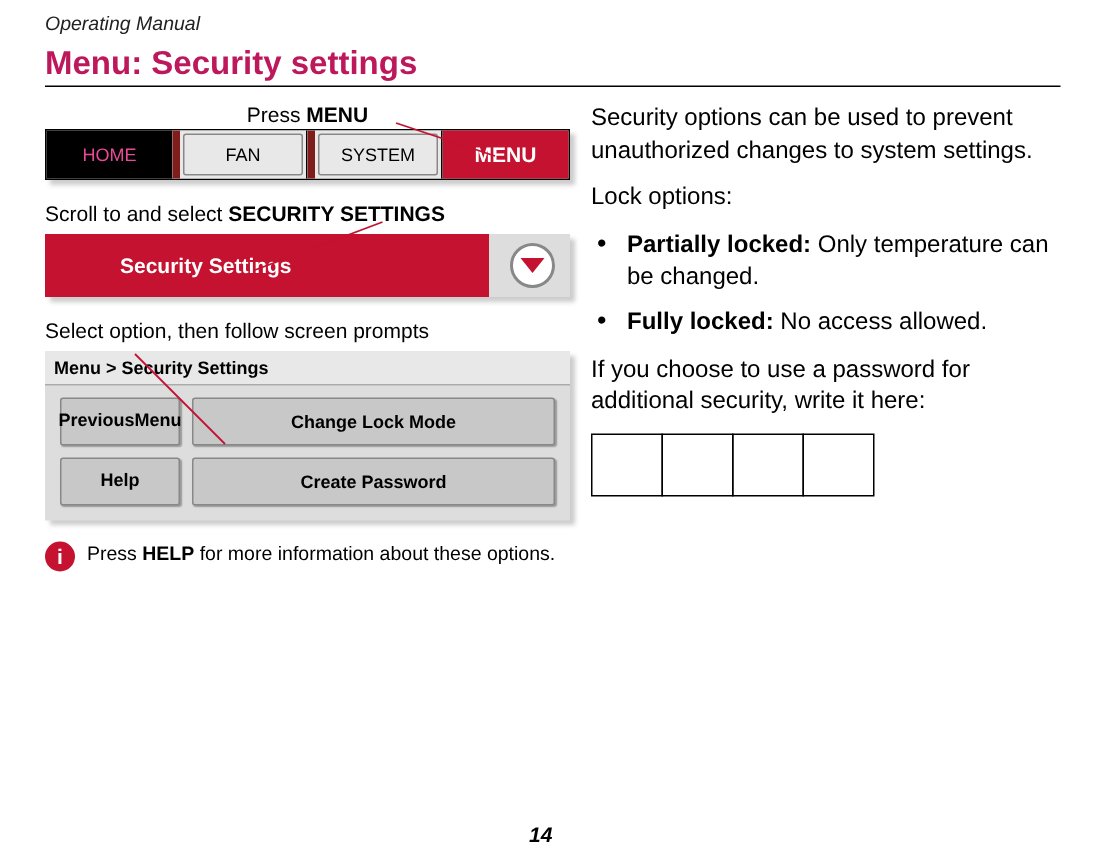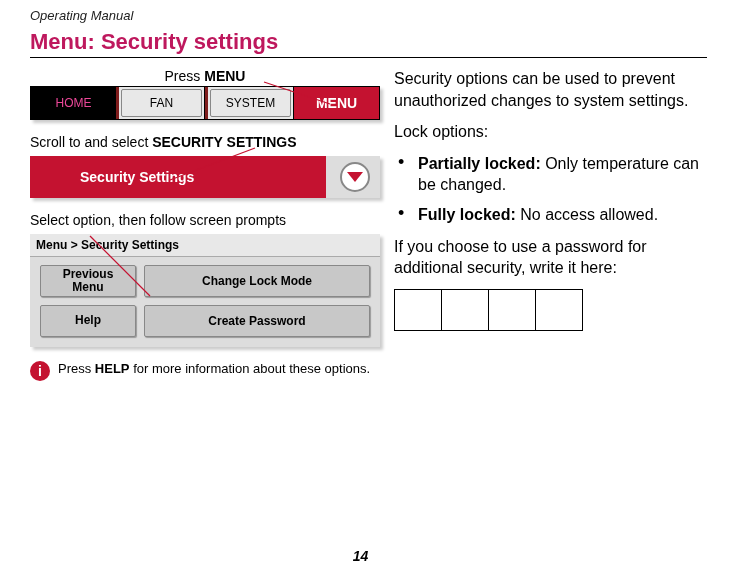--- a/index.html
+++ b/index.html
@@ -45,21 +45,21 @@
   }
   .tab-home {
     flex:1;
     background:#000;
     color:#ec4899;
     display:flex;align-items:center;justify-content:center;
     font-size:12px;
   }
   .tab-mid {
     flex:1;
-    border-left:3px solid #7f1d1d;
+    border-left:5px solid #7f1d1d;
     border-right:1px solid #000;
     display:flex;align-items:center;justify-content:center;
     font-size:12px;
     background:#e8e8e8;
     position:relative;
   }
   .tab-mid::after{content:"";position:absolute;inset:2px;border:1px solid #888;border-radius:2px;}
   .tab-menu {
     flex:1;
     background:#c41230;
@@ -120,21 +120,21 @@
     background:#c8c8c8;
     border:1px solid #888;
     border-radius:2px;
     text-align:center;
     font-weight:bold;
     font-size:12px;
     display:flex;align-items:center;justify-content:center;
     height:32px;
     box-shadow:1px 1px 1px #999;
   }
-  .opt-left { width:96px; flex-direction:column; line-height:1.1; }
+  .opt-left { width:80px; line-height:1.1; }
   .opt-right { flex:1; }
 
   
   .info-line { display:flex; gap:8px; margin-top:14px; font-size:13px; }
   .info-icon {
     width:20px;height:20px;border-radius:50%;background:#c41230;color:#fff;
     display:flex;align-items:center;justify-content:center;font-weight:bold;font-size:14px;
     flex-shrink:0;
   }
 

